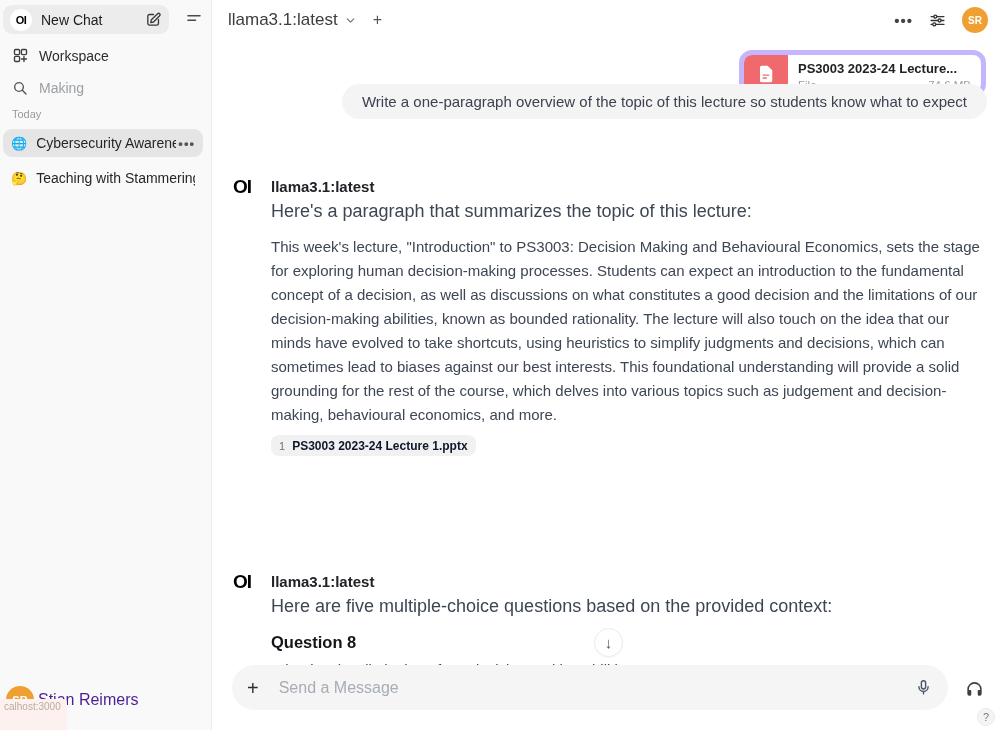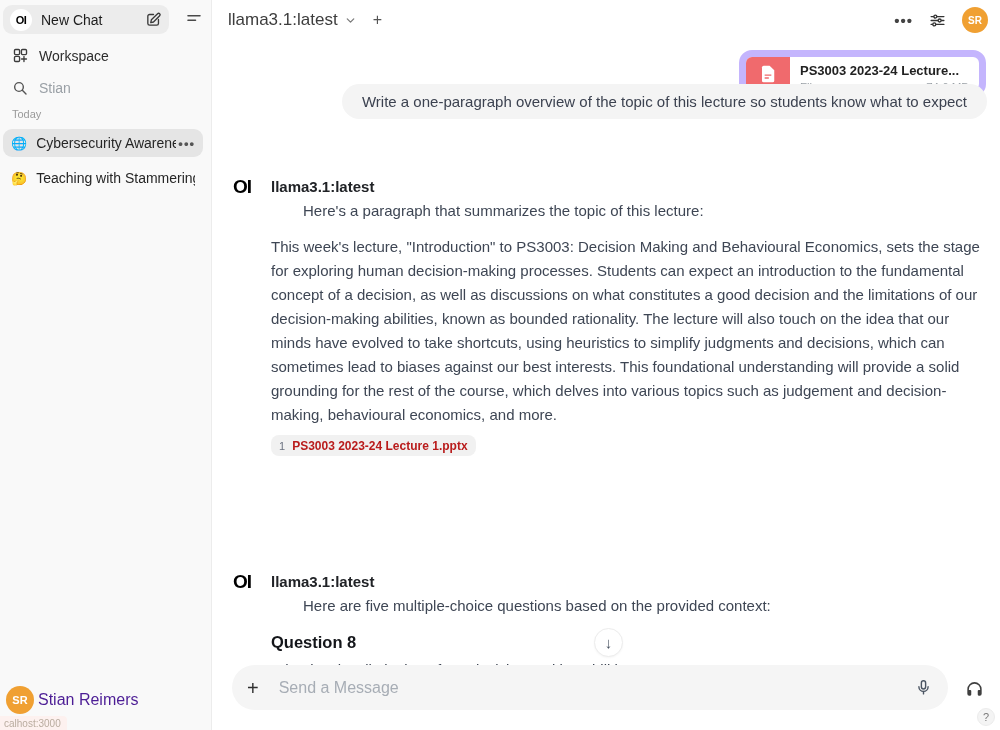--- a/index.html
+++ b/index.html
@@ -23,57 +23,57 @@
   .chat-item.selected { background:#e5e5e5; }
   .chat-item .emoji { font-size:13px; margin-right:9px; flex:none; font-family:"DejaVu Sans",sans-serif; }
   .chat-item .title { white-space:nowrap; overflow:hidden; flex:1; }
   .chat-item .more { color:#555; font-size:13px; letter-spacing:1px; font-weight:700; flex:none; padding-left:2px; }
   .chat-1 { top:129px; }
   .chat-2 { top:164px; }
   .user-row { position:absolute; left:6px; bottom:16px; display:flex; align-items:center; cursor:pointer; }
   .avatar { border-radius:50%; background:#f0a032; color:#fff; display:flex; align-items:center; justify-content:center; font-weight:700; }
   .avatar.big { width:28px; height:28px; font-size:11px; }
   .user-name { font-size:16px; color:#4c1d95; margin-left:4px; }
-  .status-chip { position:absolute; left:0; bottom:0; background:#fdf1ef; color:#b9ac9f; font-size:10px; padding:2px 6px 1px 4px; border-top-right-radius:4px; }
+  .status-chip { position:absolute; left:0; bottom:0; background:#fdf1ef; color:#b9ac9f; font-size:10px; padding:2px 6px 18px 4px; border-top-right-radius:4px; }
 
   
   .main { position:absolute; left:213px; top:0; right:0; bottom:0; background:#fff;border-radius:32px; }
   .topbar { position:absolute; left:0; top:0; right:0; height:40px; display:flex; align-items:center; padding:0 12px 0 15px; }
   .model-select { display:flex; align-items:center; cursor:pointer; }
   .model-name { font-size:17px; color:#3d3d3d; font-weight:500; }
   .chev { margin-left:6px; color:#7a7a7a; display:flex; }
   .new-tab-btn { margin-left:12px; font-size:16px; color:#555; cursor:pointer; padding:0 4px; }
   .topbar-right { margin-left:auto; display:flex; align-items:center; gap:16px; }
   .more-btn { color:#444; font-size:15px; letter-spacing:1px; font-weight:700; cursor:pointer; }
   .sliders-btn { color:#333; display:flex; cursor:pointer; }
   .topbar .avatar { width:26px; height:26px; font-size:10px; cursor:pointer; }
 
   
   .chat-area { position:absolute; left:0; top:40px; right:0; bottom:0; overflow:hidden; }
-  .file-card { position:absolute; right:14px; top:10px; width:247px; height:47px; background:#fff; border:7px solid #c4b5fd; border-radius:13px; display:flex; overflow:hidden; cursor:pointer; }
+  .file-card { position:absolute; right:14px; top:10px; width:247px; height:47px; background:#fff; border:5px solid #c4b5fd; border-radius:13px; display:flex; overflow:hidden; cursor:pointer; }
   .file-card .thumb { width:44px; background:#f06a6d; display:flex; align-items:center; justify-content:center; color:#fff; flex:none; }
   .file-card .meta { flex:1; padding:6px 10px 0 10px; min-width:0; }
   .file-card .fname { font-size:13px; font-weight:600; color:#222; white-space:nowrap; overflow:hidden; }
   .file-card .frow { display:flex; font-size:11.5px; color:#9aa0a6; margin-top:3px; }
   .file-card .fsize { margin-left:auto; }
   .bubble { position:absolute; right:13px; background:#f4f4f4; border-radius:22px; padding:9px 20px; font-size:15px; color:#3c4250; max-width:660px; white-space:nowrap; }
   .bubble-1 { top:44px; }
   .bubble-2 { top:455px; }
   .asst { position:absolute; left:20px; right:14px; }
   .asst-1 { top:136px; }
   .asst-2 { top:531px; }
   .asst-head { display:flex; }
   .asst-avatar { width:38px; flex:none; font-weight:800; font-size:19px; letter-spacing:-1px; color:#000; line-height:22px; }
   .asst-body { flex:1; min-width:0; }
   .asst-model { font-size:15px; font-weight:600; color:#202226; line-height:22px; }
-  .asst-text { font-size:15px; color:#3e4654; line-height:24px; margin-top:1px;margin-left:32px; }
+  .asst-text { font-size:18px; color:#3e4654; line-height:24px; margin-top:1px; }
   .asst-para { font-size:15px; color:#3e4654; line-height:24px; margin-top:12px; }
   .citation { display:inline-flex; align-items:center; background:#f1f1f1; border-radius:8px; height:21px; padding:0 8px; margin-top:8px; cursor:pointer; }
   .citation .cnum { font-size:11px; color:#6b7280; margin-right:7px; }
-  .citation .cfile { font-size:12px; font-weight:600; color:#b91c1c; }
+  .citation .cfile { font-size:12px; font-weight:600; color:#0f172a; }
   .q-heading { font-size:16.5px; font-weight:700; color:#14161a; margin-top:15px; }
   .q-text { font-size:15px; color:#3e4654; line-height:24px; margin-top:6px; }
   .scroll-down-btn { position:absolute; left:381px; top:588px; width:29px; height:29px; border-radius:50%; background:#fff; border:1px solid #ececec; display:flex; align-items:center; justify-content:center; color:#4b5563; font-size:15px; cursor:pointer; box-shadow:0 1px 2px rgba(0,0,0,0.04); }
 
   
   .composer { position:absolute; left:19px; right:52px; bottom:20px; height:45px; background:#f5f5f5; border-radius:23px; display:flex; align-items:center; padding:0 16px 0 15px; }
   .plus-btn { font-size:20px; color:#2f2f2f; font-weight:400; cursor:pointer; line-height:1; }
   .msg-input { flex:1; border:none; outline:none; background:transparent; font-size:16px; color:#333; margin-left:20px; font-family:inherit; }
   .msg-input::placeholder { color:#a7adb5; }
   .mic-btn { color:#4b5563; display:flex; cursor:pointer; }
@@ -118,21 +118,21 @@
     <span>Workspace</span>
   </div>
 
   <div class="side-row row-search">
     <span class="ic">
       <svg width="16" height="16" viewBox="0 0 24 24" fill="none" stroke="currentColor" stroke-width="2.1" stroke-linecap="round">
           <circle cx="10.5" cy="10.5" r="6.5"></circle>
           <line x1="15.5" y1="15.5" x2="21" y2="21"></line>
         </svg>
     </span>
-    <span>Stian</span>
+    <span>Making</span>
   </div>
 
   <div class="section-label">Today</div>
 
   <div class="chat-item chat-1 selected">
     <span class="emoji">🌐</span>
     <span class="title">Cybersecurity Awareness</span>
     <span class="more">•••</span>
   </div>
   <div class="chat-item chat-2">

